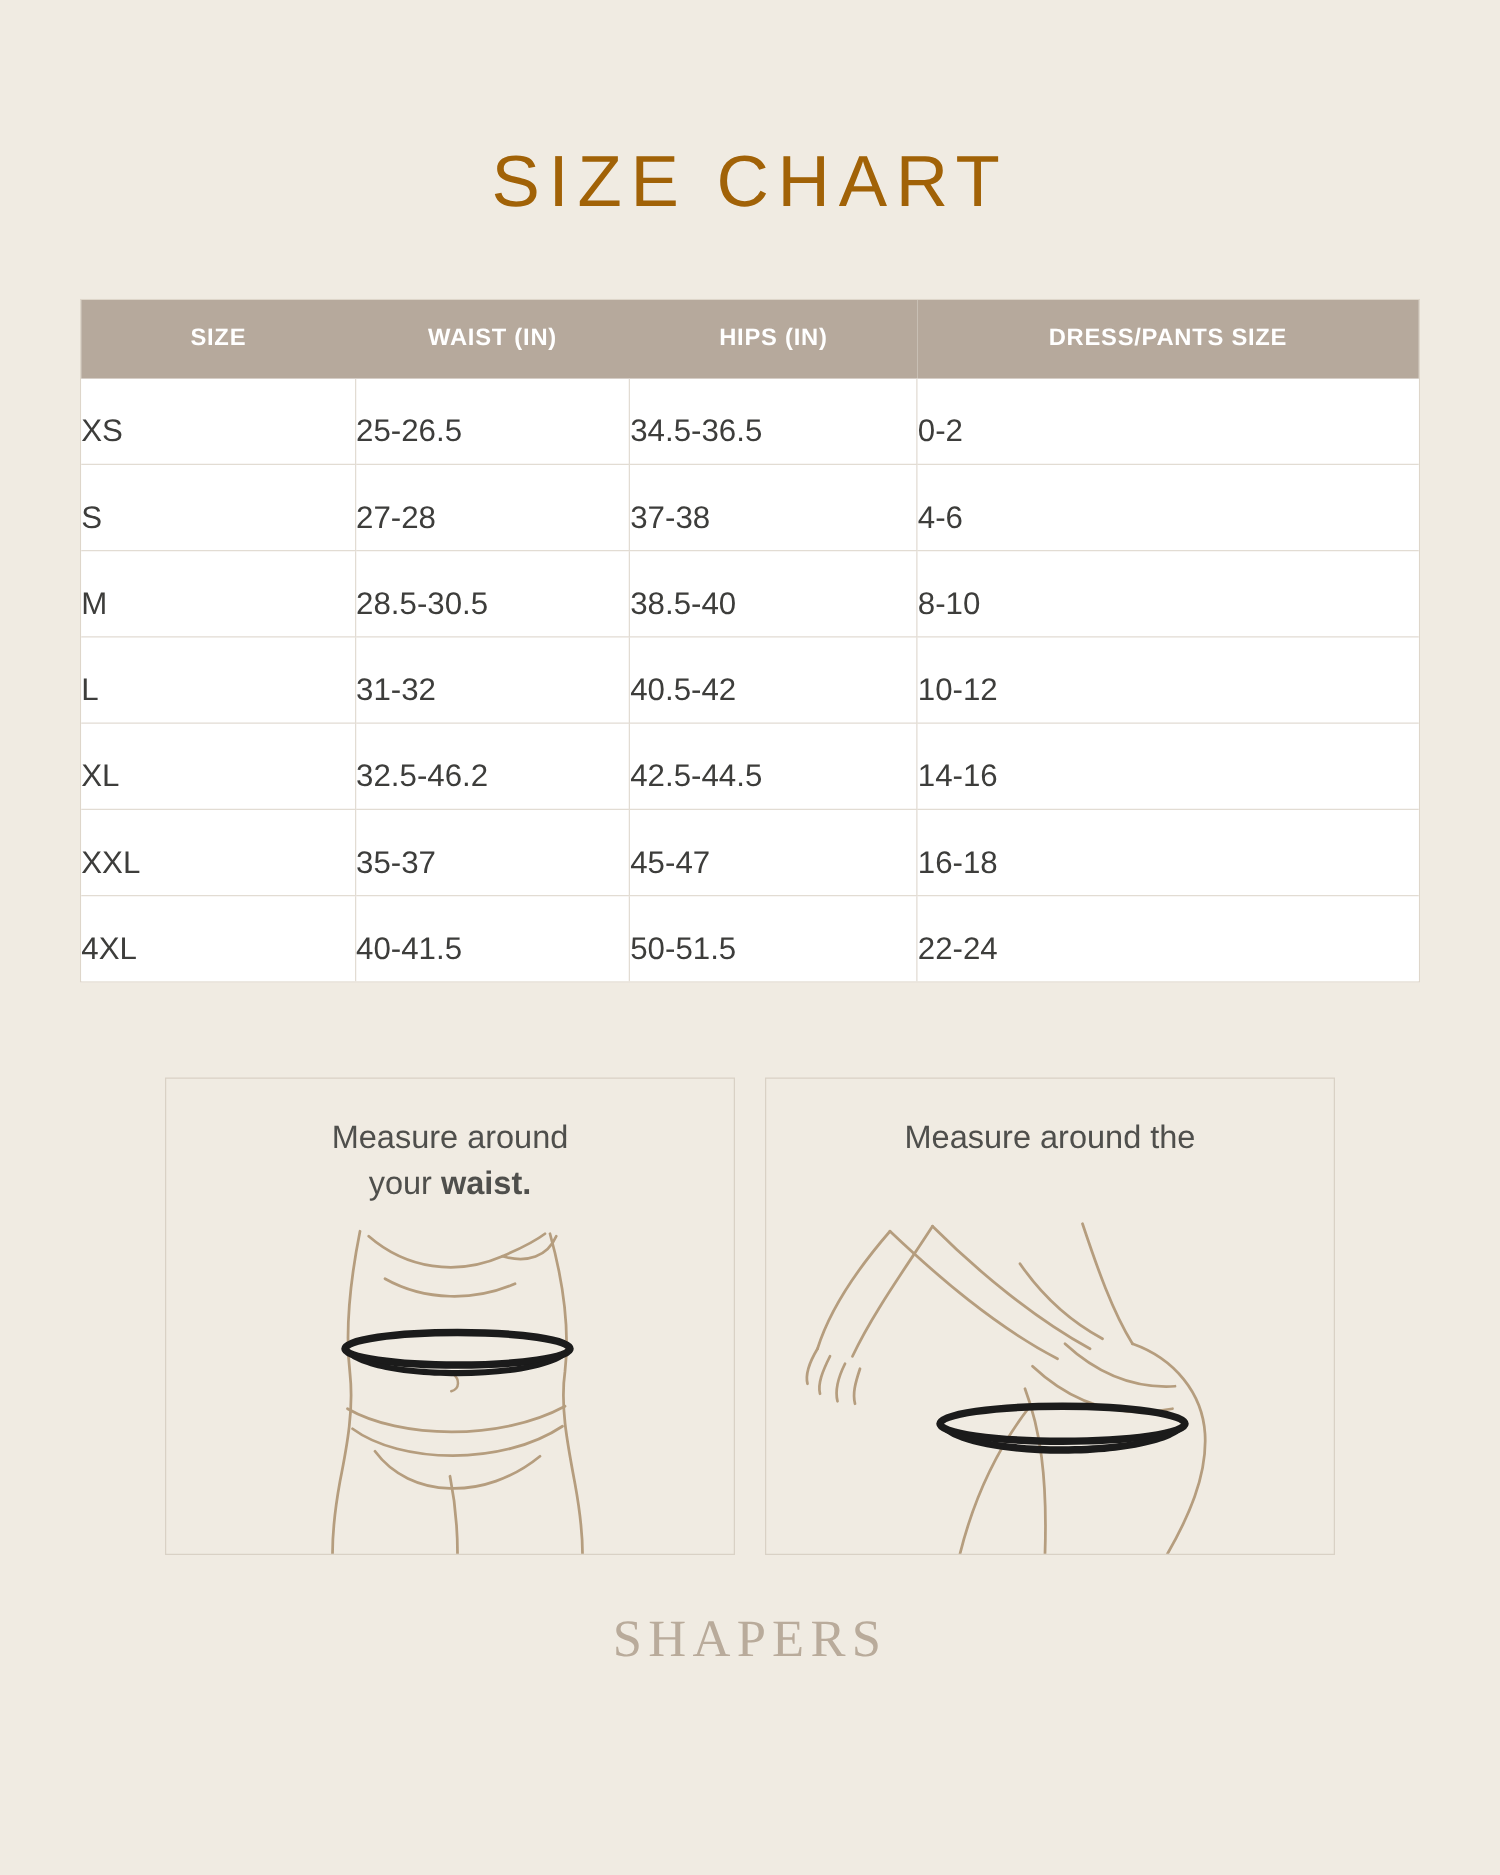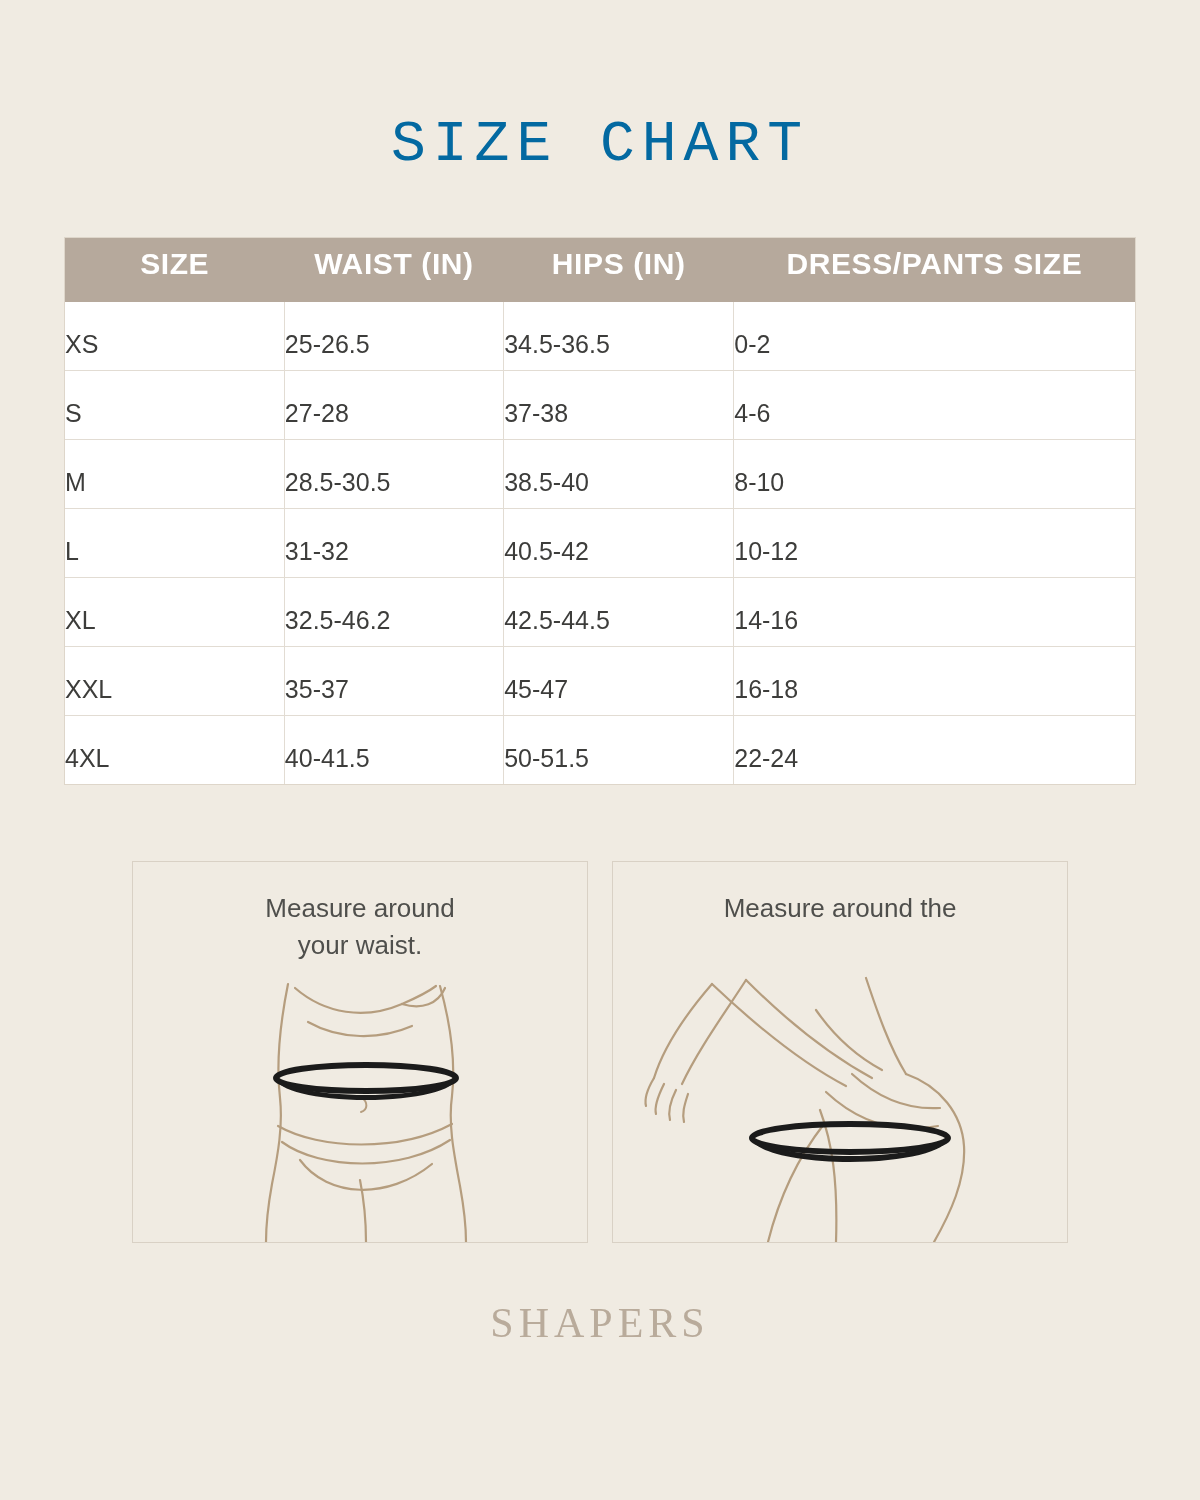--- a/index.html
+++ b/index.html
@@ -15,46 +15,46 @@
 
   .page {
     position: relative;
     width: 1200px;
     height: 1500px;
   }
 
   
   .title {
     text-align: center;
-    font-family: Liberation Mono, monospace;
+    font-family: Liberation Sans, sans-serif;
     font-size: 58px;
     letter-spacing: 7px;
-    color: #0369a1;
+    color: #a16207;
     padding-top: 112px;
     font-weight: 400;
   }
 
   
   .table-wrap {
     margin: 60px 64px 0 64px;
     border: 1px solid #ded6ca;
     background: #fff;
   }
   table.size-table {
     width: 100%;
     border-collapse: collapse;
     table-layout: fixed;
   }
   table.size-table thead th {
     background: #b6a99c;
     color: #ffffff;
-    font-size: 30px;
+    font-size: 19px;
     font-weight: bold;
     letter-spacing: 0.6px;
-    padding: 9px 0 21px 0;
+    padding: 20px 0 21px 0;
     text-align: center;
     border: none;
   }
   table.size-table tbody td {
     text-align: left;
     font-size: 25px;
     color: #3d3d3b;
     padding: 28px 0 11px 0;
     border-right: 1px solid #e2dcd3;
     border-bottom: 1px solid #e2dcd3;
@@ -83,21 +83,21 @@
     background: transparent;
   }
   .card-caption {
     text-align: center;
     font-size: 26px;
     line-height: 1.42;
     color: #4f4f4c;
     padding-top: 28px;
     font-weight: 400;
   }
-  .card-caption b { font-weight: normal; }
+  .card-caption b { font-weight: bold; }
   .card-art {
     position: absolute;
     left: 0; right: 0; bottom: 0;
     height: 268px;
   }
   .card-art svg { display: block; width: 100%; height: 100%; }
 
   
   .note {
     margin: 40px 60px 0 60px;
@@ -107,21 +107,21 @@
     color: #55534f;
   }
   .note b { font-weight: bold; }
 
   .brand {
     text-align: center;
     font-family: "Liberation Serif", serif;
     font-size: 42px;
     letter-spacing: 5px;
     color: #b9ab9b;
-    margin-top: 56px;
+    margin-top: 44px;
   }
 </style>
 </head>
 <body>
 
 <div class="page">
 
   <div class="title">SIZE CHART</div>
 
   <div class="table-wrap">

